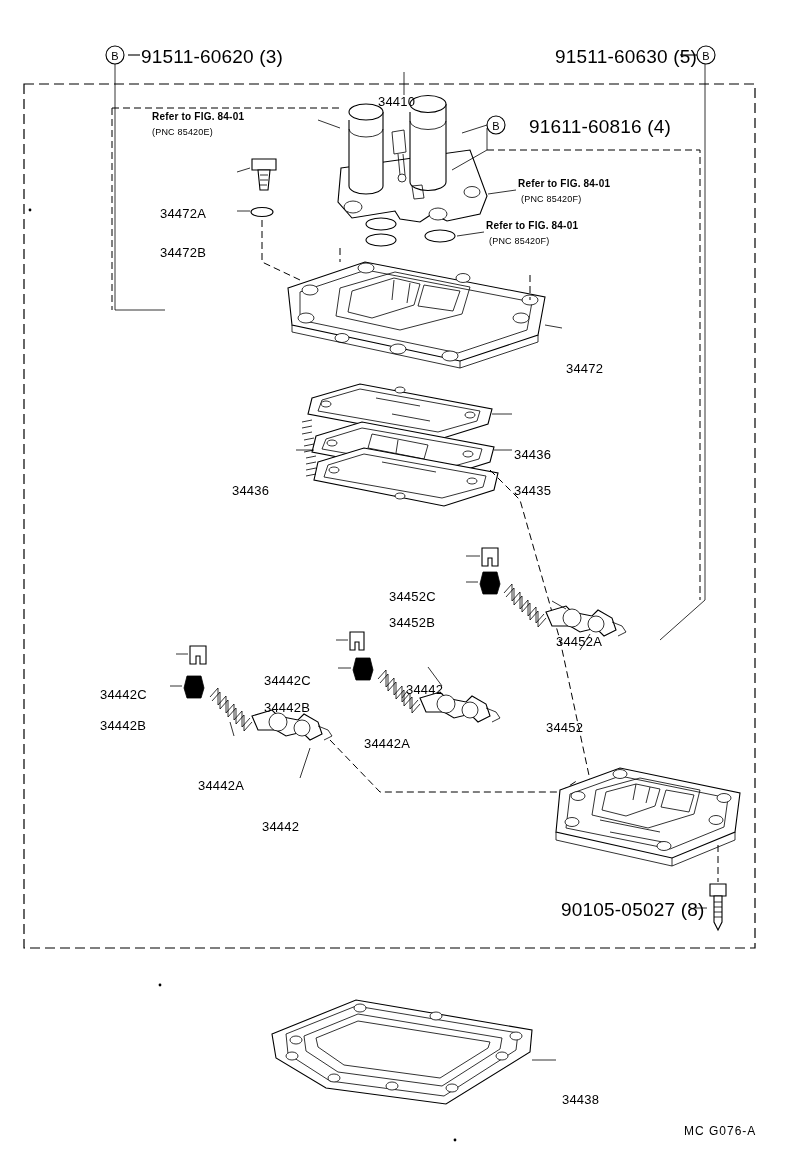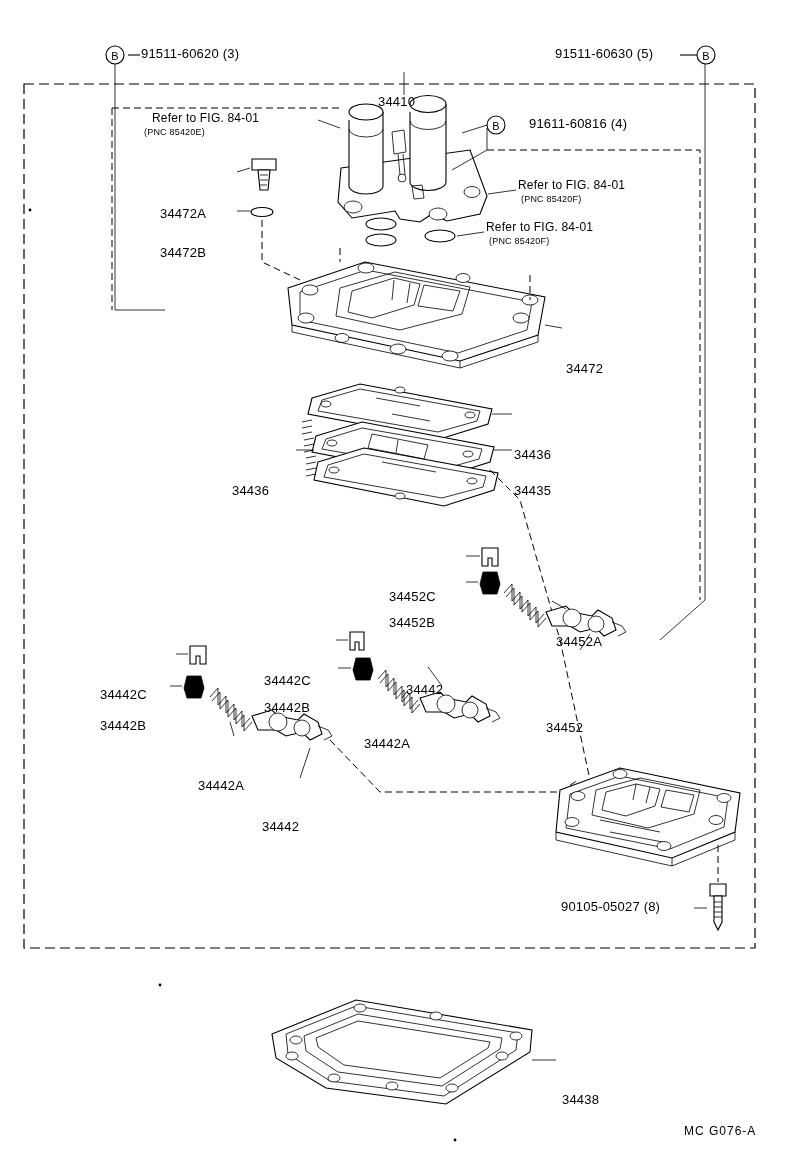--- a/index.html
+++ b/index.html
@@ -17,28 +17,28 @@
   }
   #diagram {
     position: absolute;
     left: 0; top: 0;
     width: 800px;
     height: 1150px;
   }
   .lbl {
     position: absolute;
     font-family: "Liberation Sans", sans-serif;
-    font-size: 13px;
+    font-size: 19px;
     letter-spacing: 0.2px;
     white-space: nowrap;
     color: #000;
   }
   .lbl.refer {
-    font-size: 12px;
-    font-weight: normal;
+    font-size: 10px;
+    font-weight: bold;
   }
   .lbl.pnc {
     font-size: 9px;
   }
   .lbl.code {
     font-size: 13px;
     margin-top: 42px;
   }
   .lbl.footer {
     font-size: 12px;
@@ -324,21 +324,21 @@
 </svg>
 
 <div class="lbl" style="left:141px; top:46px;">91511-60620 (3)</div>
 <div class="lbl" style="left:555px; top:46px;">91511-60630 (5)</div>
 <div class="lbl" style="left:529px; top:116px;text-align:right;">91611-60816 (4)</div>
 <div class="lbl" style="left:561px; top:899px;">90105-05027 (8)</div>
 
 <div class="lbl code" style="left:378px; top:52px;">34410</div>
 
 <div class="lbl refer" style="left:152px; top:111px;">Refer to FIG. 84-01</div>
-<div class="lbl pnc" style="left:144px; top:127px;">(PNC 85420E)</div>
+<div class="lbl pnc" style="left:152px; top:127px;">(PNC 85420E)</div>
 
 <div class="lbl refer" style="left:518px; top:178px;">Refer to FIG. 84-01</div>
 <div class="lbl pnc" style="left:521px; top:194px;">(PNC 85420F)</div>
 
 <div class="lbl refer" style="left:486px; top:220px;">Refer to FIG. 84-01</div>
 <div class="lbl pnc" style="left:489px; top:236px;">(PNC 85420F)</div>
 
 <div class="lbl code" style="left:160px; top:164px;text-align:center;">34472A</div>
 <div class="lbl code" style="left:160px; top:203px;">34472B</div>
 <div class="lbl code" style="left:566px; top:319px;">34472</div>

